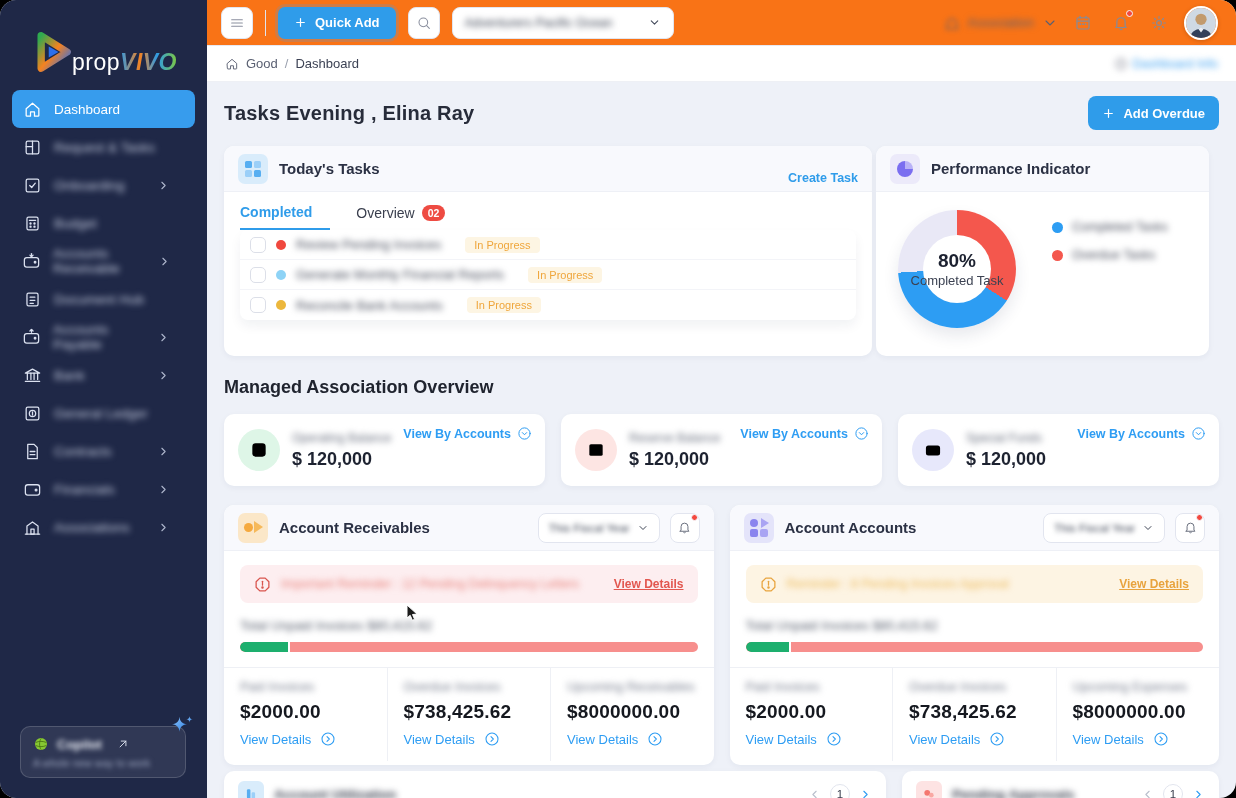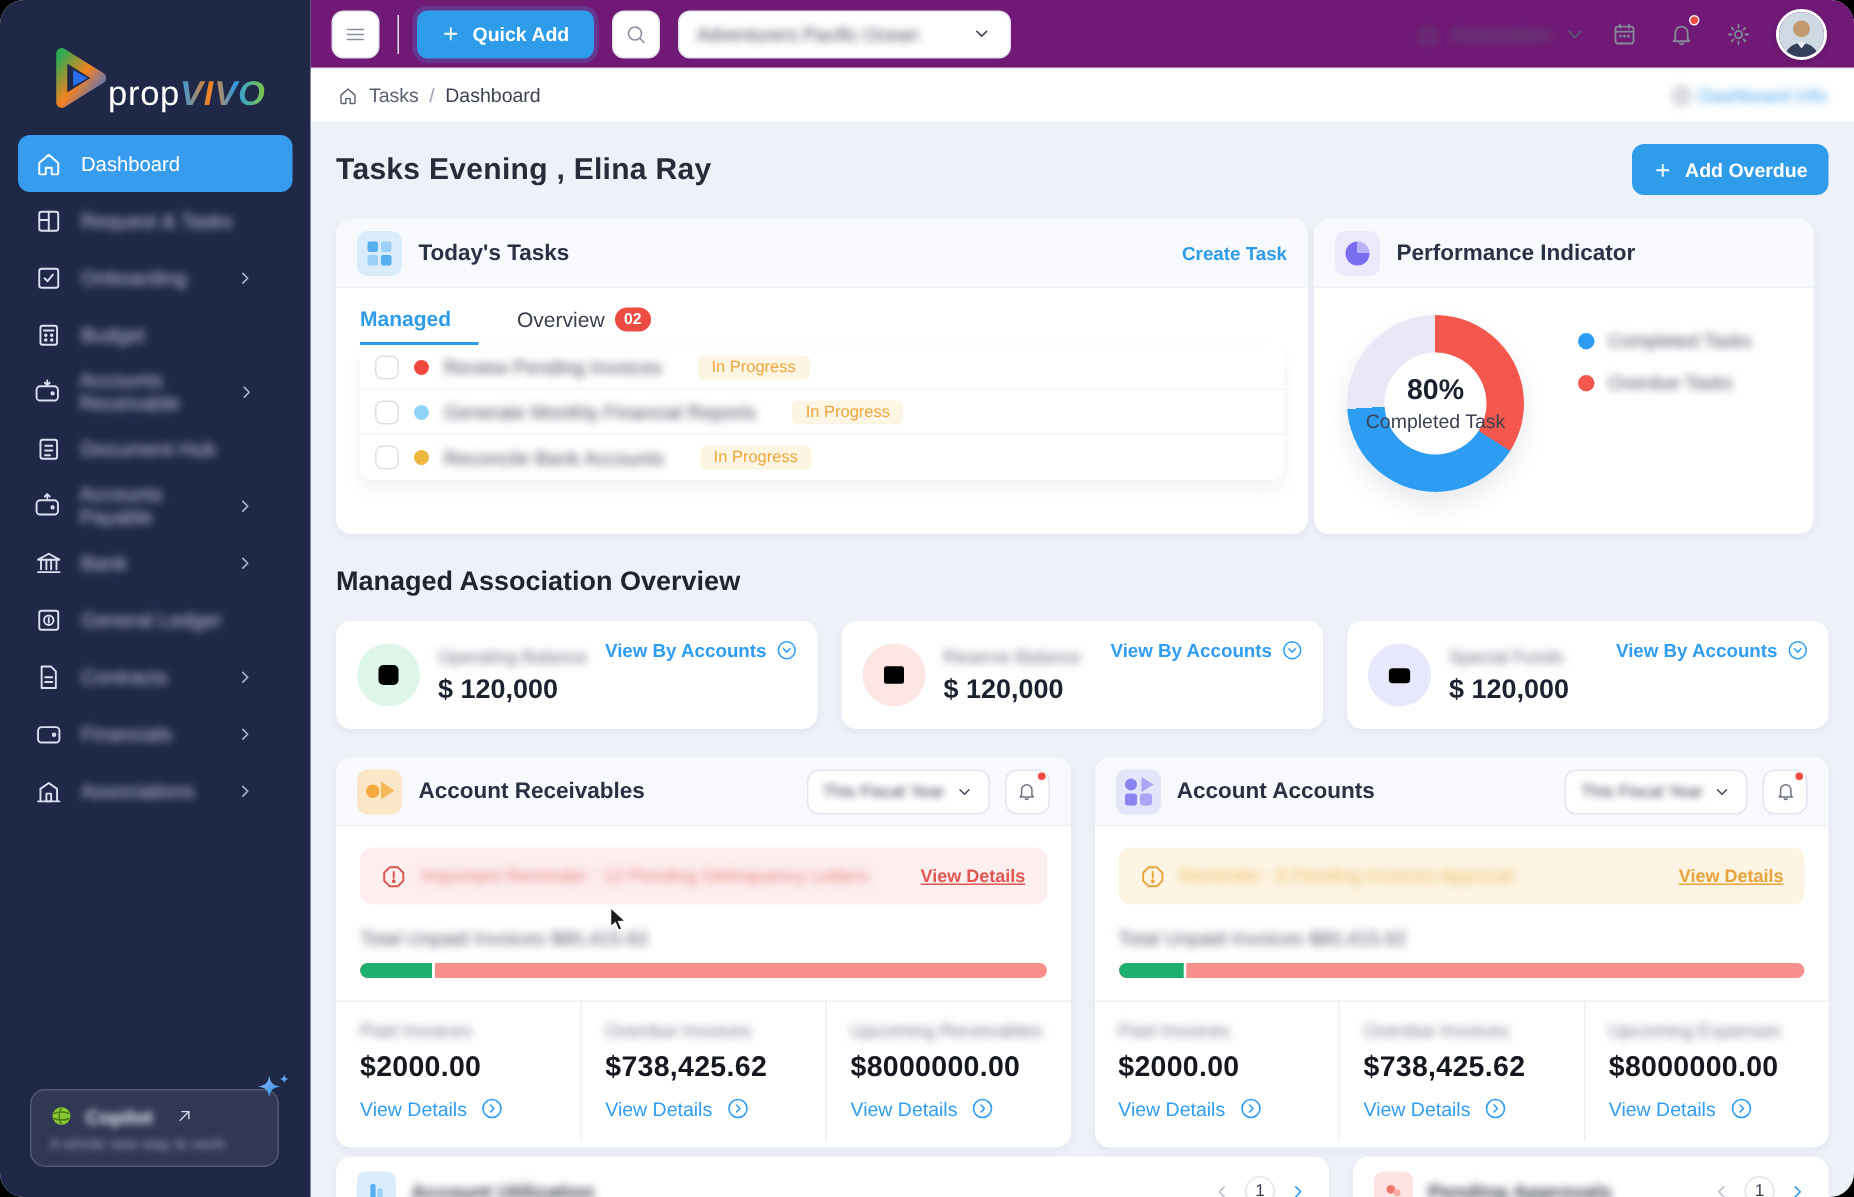--- a/index.html
+++ b/index.html
@@ -34,21 +34,21 @@
   .copilot-title { color:#eef1f8; font-size:13px; font-weight:700; }
   .copilot-sub { color:#9aa3bd; font-size:10.5px; margin-top:5px; }
   .copilot .arr { color:#dfe4f0; margin-left:6px; }
   .copilot .arr svg { width:14px; height:14px; }
   .sparkle { position:absolute; right:-12px; top:-14px; }
 
   
   .main { flex:1; display:flex; flex-direction:column; min-width:0; }
 
   
-  .topbar { height:46px; background:#701a75; border-bottom:1px solid #e7e9f2; display:flex; align-items:center; padding:0 18px 0 14px; gap:12px; flex:none; }
+  .topbar { height:46px; background:#f97316; border-bottom:1px solid #e7e9f2; display:flex; align-items:center; padding:0 18px 0 14px; gap:12px; flex:none; }
   .sq-btn { width:32px; height:32px; background:#fff; border:1px solid #e2e5ef; border-radius:8px; display:flex; align-items:center; justify-content:center; color:#8a8f9e; cursor:pointer; }
   .sq-btn svg { width:16px; height:16px; }
   .vdiv { width:1px; height:26px; background:#e1e4ee; }
   .quick-add { display:flex; align-items:center; gap:8px; background:#2f9cea; color:#fff; font-size:13px; font-weight:600; border:none; border-radius:7px; height:32px; padding:0 16px; cursor:pointer; box-shadow:0 0 0 3px rgba(62,160,240,.22); }
   .quick-add svg { width:13px; height:13px; stroke-width:2.2; }
   .top-select { display:flex; align-items:center; justify-content:space-between; width:222px; height:32px; background:#fff; border:1px solid #e2e5ef; border-radius:8px; padding:0 12px; color:#3f4656; font-size:12.5px; cursor:pointer; }
   .top-select .chev svg { width:13px; height:13px; stroke-width:2; color:#444b5c; }
   .top-spacer { flex:1; }
   .acct { display:flex; align-items:center; gap:8px; color:#5a6072; font-size:13px; cursor:pointer; }
   .acct .icn svg { width:16px; height:16px; }
@@ -80,21 +80,21 @@
   .card-title { font-size:15px; font-weight:600; color:#2b3144; }
 
   .row1 { display:flex; gap:4px; }
   .tasks-card { width:648px; height:210px; }
   .perf-card { width:333px; height:210px; }
 
   
   .tile-tasks { background:#d9ecfb; }
   .tile-grid { display:grid; grid-template-columns:7px 7px; grid-template-rows:7px 7px; gap:2px; }
   .tile-grid i { border-radius:1.5px; }
-  .create-task { margin-left:auto; display:flex; align-items:center; gap:6px; color:#2f9cea; font-size:12.5px; font-weight:600; cursor:pointer; }
+  .create-task { margin-left:auto; display:flex; align-items:center; gap:6px; color:#2f9cea; font-size:12.5px; font-weight:600; cursor:pointer;flex-direction:column; }
   .create-task svg { width:12px; height:12px; stroke-width:2.2; }
   .tabs { display:flex; align-items:center; gap:26px; padding:12px 16px 0; }
   .tab { font-size:14px; color:#3a3f4e; display:flex; align-items:center; gap:7px; padding-bottom:8px; cursor:pointer; }
   .tab.active { color:#2f9cea; font-weight:700; border-bottom:2.5px solid #2f9cea; padding-right:18px; }
   .ov-badge { background:#ee4b42; color:#fff; font-size:10.5px; font-weight:700; border-radius:9px; padding:2px 6px; }
   .task-list { margin:0 16px 12px; border-radius:8px; box-shadow:0 6px 12px rgba(20,30,60,.06); background:#fff; }
   .task-row { display:flex; align-items:center; gap:10px; height:30px; padding:0 10px; border-bottom:1px solid #f3f4f8; }
   .task-row:last-child { border-bottom:none; }
   .cbx { width:16px; height:16px; border:1.5px solid #dcdfe8; border-radius:5px; background:#fff; cursor:pointer; flex:none; }
   .tdot { width:10px; height:10px; border-radius:50%; flex:none; }
@@ -493,21 +493,21 @@
             </svg>
       </div>
     </header>
 
     <div class="crumbs">
       <span class="icn">
             <svg viewBox="0 0 24 24">
               <path d="M4 11l8-7 8 7v8.5a1 1 0 0 1-1 1h-4.5v-5.5h-5v5.5H5a1 1 0 0 1-1-1z"></path>
             </svg>
           </span>
-      <span class="crumb-home">Tasks</span>
+      <span class="crumb-home">Good</span>
       <span class="crumb-sep">/</span>
       <span class="crumb-cur">Dashboard</span>
       <span class="crumb-right rdt">
         <span class="icn">
               <svg viewBox="0 0 24 24">
                 <circle cx="12" cy="12" r="9"></circle>
                 <line x1="12" y1="10.5" x2="12" y2="16"></line>
                 <circle cx="12" cy="7.8" r=".9"></circle>
               </svg>
             </span>
@@ -544,21 +544,21 @@
             <span class="create-task">
               <svg viewBox="0 0 24 24">
                     <line x1="12" y1="5" x2="12" y2="19"></line>
                     <line x1="5" y1="12" x2="19" y2="12"></line>
                   </svg>
               <span>Create Task</span>
             </span>
           </div>
           <div class="tabs">
             <span class="tab active">
-                  <span>Managed</span>
+                  <span>Completed</span>
                 </span>
             <span class="tab">
               <span>Overview</span>
               <span class="ov-badge">02</span>
             </span>
           </div>
           <div class="task-list">
             <div class="task-row">
               <span class="cbx"></span>
               <span class="tdot" style="background: rgb(240, 72, 62);"></span>

